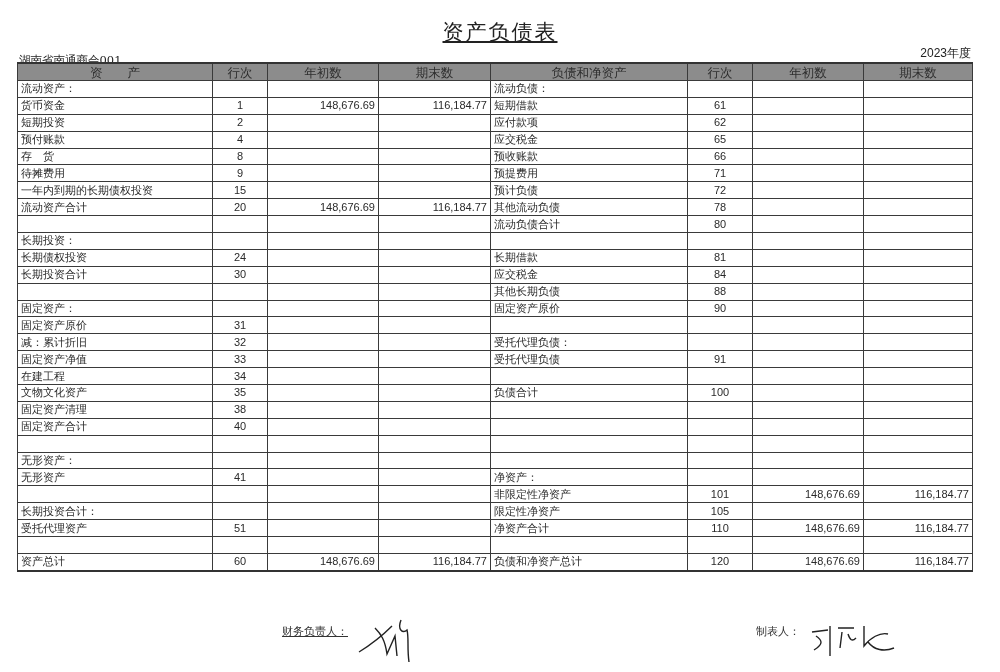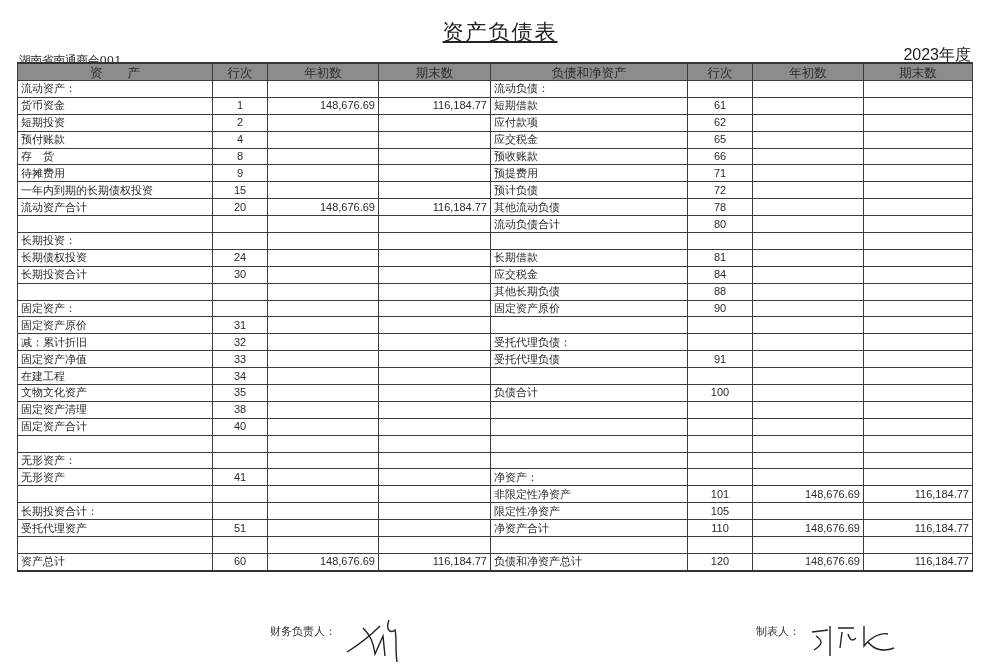--- a/index.html
+++ b/index.html
@@ -1,21 +1,21 @@
 <!DOCTYPE html>
 <html><head>
 <meta charset="utf-8">
 <style>
   html, body { margin:0; padding:0; background:#ffffff; }
   body { width:1000px; height:672px; position:relative; overflow:hidden;
          font-family:"DejaVu Serif", serif; color:#2a2a2a; }
   .title { position:absolute; left:0; top:18px; width:1000px; text-align:center;
            font-size:21px; letter-spacing:2px; color:#222;text-decoration:underline; }
   .org { position:absolute; left:19px; top:45px; font-size:11.5px; color:#222;margin-top:8px; }
-  .year { position:absolute; right:29px; top:45px; font-size:16px; color:#222;
+  .year { position:absolute; right:29px; top:45px; font-size:12px; color:#222;
           font-family:"Liberation Sans", sans-serif; }
   .year .cn { font-family:"DejaVu Serif", serif; }
   table.bs { position:absolute; left:17px; top:62px; border-collapse:collapse;
              table-layout:fixed; width:955px; }
   table.bs td, table.bs th { border:1px solid #3a3a3a; height:15.9px; padding:0 3px;
              font-size:11px; line-height:15px; white-space:nowrap; overflow:hidden; }
   table.bs th { background:#8c8c8c; color:#2e2e2e; font-weight:normal; font-size:12.5px;
              height:16px; border-top:2px solid #333; }
   td.name { text-align:left; }
   td.rn { text-align:center; font-family:"Liberation Sans", sans-serif; }
@@ -341,21 +341,21 @@
         <td class="num">148,676.69</td>
         <td class="num">116,184.77</td>
         <td class="name">负债和净资产总计</td>
         <td class="rn">120</td>
         <td class="num">148,676.69</td>
         <td class="num">116,184.77</td>
       </tr>
     </tbody>
 </table>
 
-<div class="sig" style="left:270px;">
+<div class="sig" style="left:282px;text-decoration:underline;">
   <span>财务负责人：</span>
   <svg width="70" height="48" style="left:75px;top:-10px;" viewBox="0 0 70 48">
     <path d="M2 38 C15 30 25 22 35 12 M18 14 C24 20 28 26 30 40 L38 22 L40 42 M44 6 C40 16 46 20 50 16 C52 24 50 34 52 48" stroke="#222" stroke-width="1.4" fill="none"></path>
   </svg>
 </div>
 <div class="sig" style="left:756px;">
   <span>制表人：</span>
   <svg width="90" height="40" style="left:52px;top:-4px;" viewBox="0 0 90 40">
     <path d="M4 12 L20 10 M8 16 C14 20 16 24 6 30 M22 6 L22 36 M30 8 L46 8 M34 12 L32 28 M40 14 C42 20 44 22 48 18 M56 6 L56 26 C62 18 72 12 80 14 M60 22 C66 30 76 32 86 28" stroke="#222" stroke-width="1.4" fill="none"></path>
   </svg>

